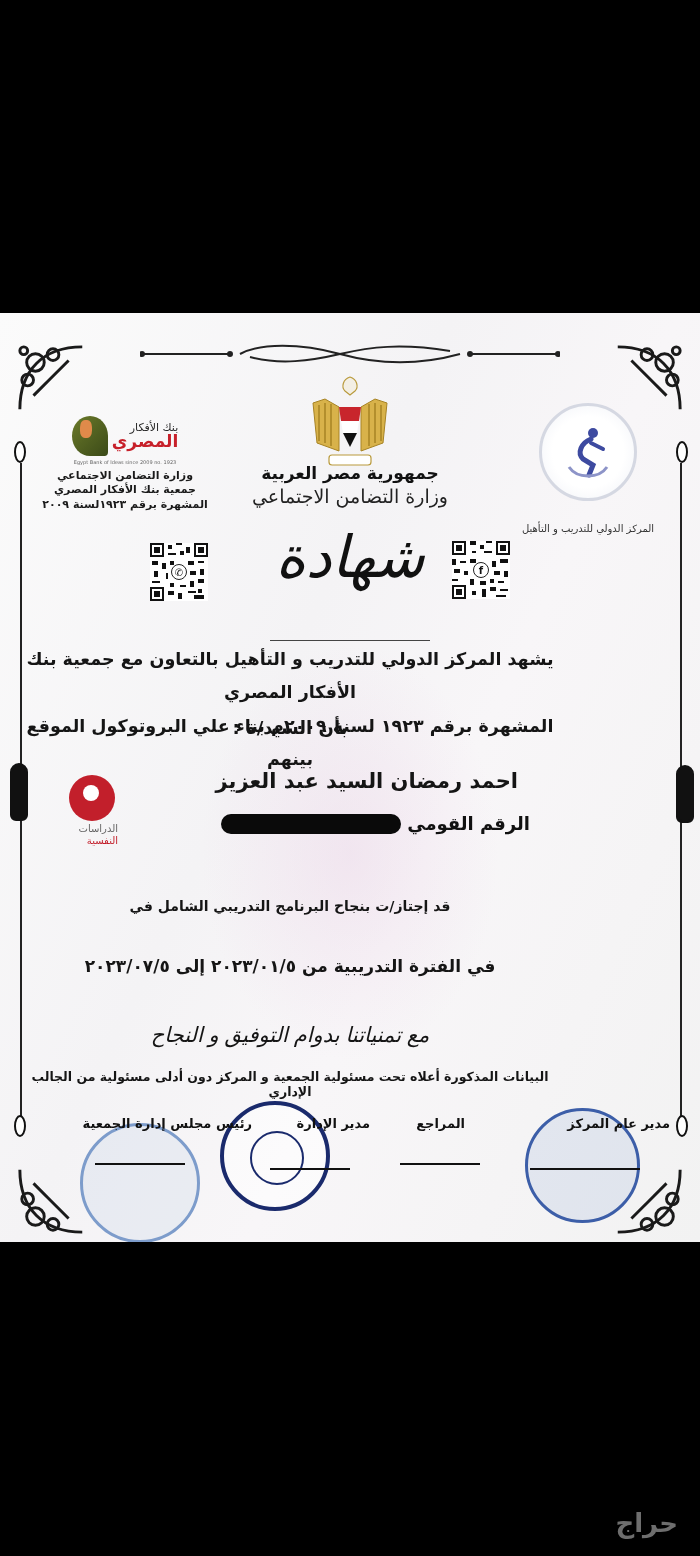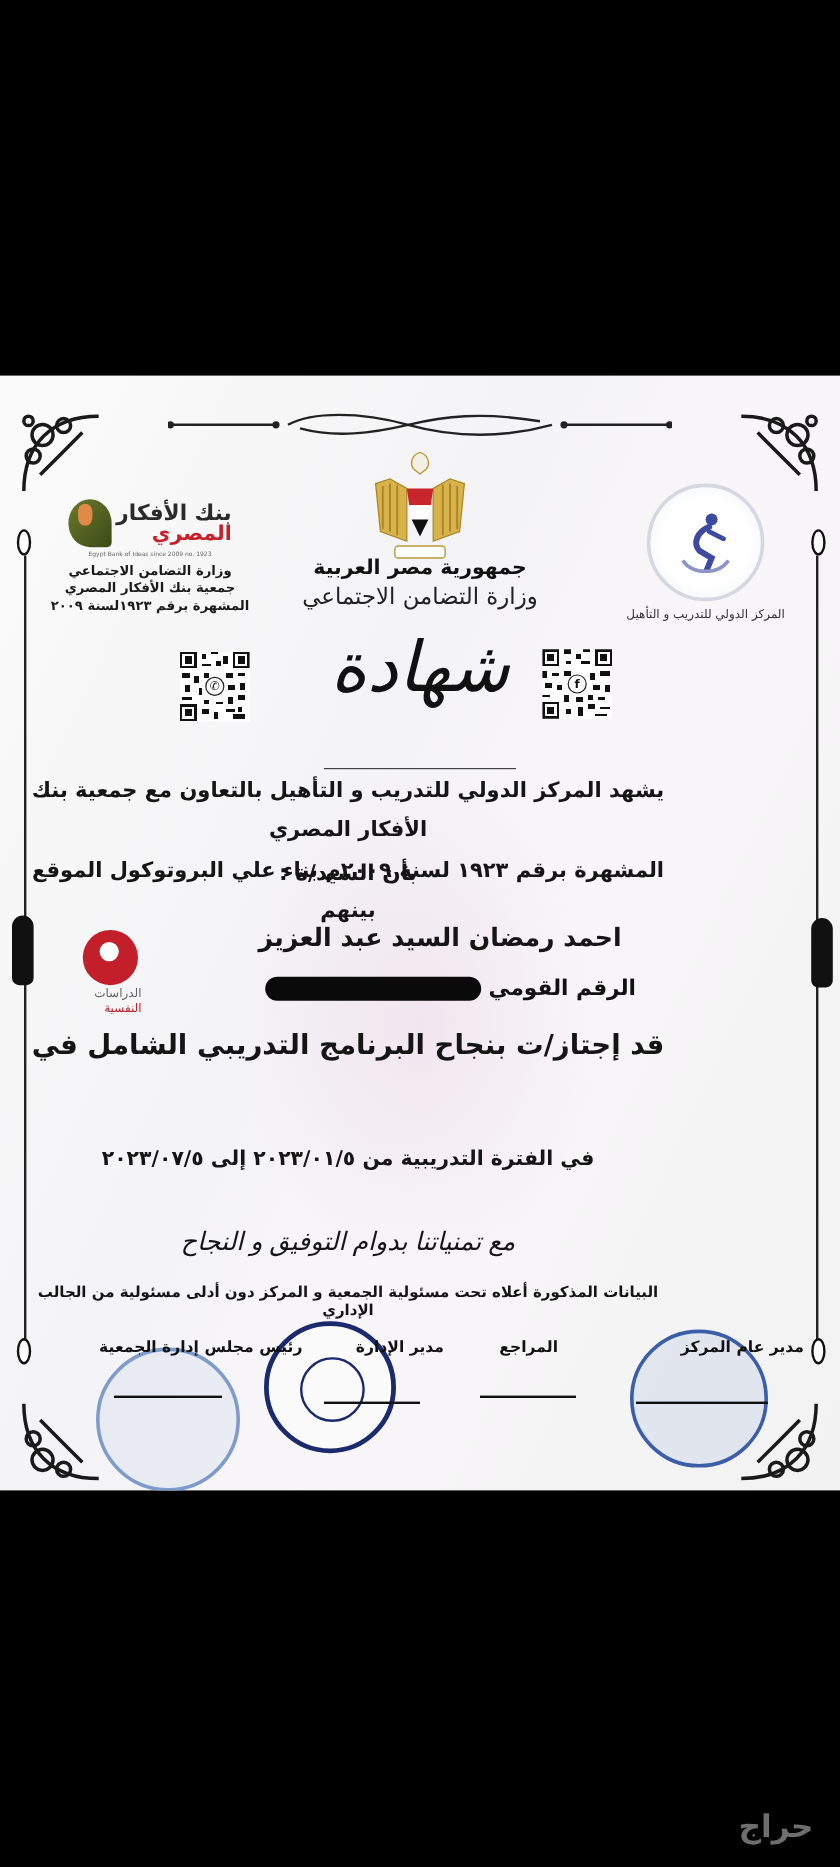--- a/index.html
+++ b/index.html
@@ -36,31 +36,31 @@
   .eagle { position: absolute; left: 305px; top: 60px; width: 90px; height: 100px; }
   .emblem-titles { position: absolute; left: 180px; top: 150px; width: 340px; text-align: center; }
   .emblem-titles .country { font-family: "DejaVu Sans", sans-serif; font-weight: bold; font-size: 17px; color: #111; letter-spacing: 2px; }
   .emblem-titles .ministry { font-family: "DejaVu Serif", serif; font-size: 19px; color: #222; margin-top: 2px; }
 
   .logo-left { position: absolute; left: 40px; top: 100px; width: 170px; text-align: center; }
   .bank-logo { display: flex; align-items: center; justify-content: center; gap: 4px; height: 46px; }
   .bank-head { width: 36px; height: 40px; border-radius: 50% 50% 10% 50%; background: linear-gradient(135deg,#6b7a2a,#3b4a18); position: relative; }
   .bank-head::after { content: ""; position: absolute; left: 8px; top: 4px; width: 12px; height: 18px; border-radius: 40%; background: #e08a4a; }
   .bank-text { text-align: right; line-height: 1; }
-  .bank-text .b1 { font-size: 18px; font-weight: bold; color: #2a2a2a; }
+  .bank-text .b1 { font-size: 11px; font-weight: normal; color: #2a2a2a; }
   .bank-text .b2 { font-size: 17px; font-weight: bold; color: #c7202a; }
   .bank-sub { font-size: 5px; color: #666; }
   .logo-left .lines { margin-top: 4px; font-size: 11px; font-weight: bold; color: #1a1a1a; line-height: 1.3; }
 
   .logo-right { position: absolute; right: 42px; top: 90px; width: 140px; text-align: center; }
   .center-seal { width: 98px; height: 98px; margin: 0 auto; border-radius: 50%;
     border: 3px solid #d5d8e2; background: radial-gradient(circle, #fff 55%, #eef0f6 100%);
     display: flex; align-items: center; justify-content: center; }
   .center-seal .fig { width: 50px; height: 55px; }
-  .logo-right .caption { margin-top: 6px; font-size: 10px; color: #333; }
+  .logo-right .caption { margin-top: 22px; font-size: 10px; color: #333; }
 
   
   .qr { position: absolute; width: 58px; height: 58px; background: #fff; }
   .qr svg { width: 100%; height: 100%; }
   .qr-left { left: 150px; top: 230px; }
   .qr-right { left: 452px; top: 228px; }
   .qr-badge { position: absolute; left: 21px; top: 21px; width: 16px; height: 16px; border-radius: 50%;
     background: #fff; border: 1px solid #222; font-size: 10px; font-weight: bold; display: flex; align-items: center; justify-content: center; color: #111; }
 
   .cert-title { position: absolute; left: 260px; top: 215px; width: 180px; text-align: center;
@@ -74,21 +74,21 @@
   .nid-row { position: absolute; top: 500px; right: 170px; display: flex; align-items: flex-end; gap: 6px; direction: rtl; }
   .nid-label { font-size: 18px; font-weight: bold; color: #111; }
   .nid-redact { width: 180px; height: 20px; background: #0a0a0a; border-radius: 10px; }
 
   .studies-logo { position: absolute; left: 66px; top: 462px; width: 52px; }
   .studies-mark { width: 46px; height: 46px; margin: 0 auto; border-radius: 50%; background: #c21f2b; position: relative; }
   .studies-mark::after { content: ""; position: absolute; left: 14px; top: 10px; width: 16px; height: 16px; border-radius: 50%; background: #fff; }
   .studies-text { font-size: 10px; line-height: 1.2; color: #666; margin-top: 2px; }
   .studies-text .t2 { color: #c21f2b; }
 
-  .p4 { top: 545px; font-size: 23px; }
+  .p4 { top: 585px; font-size: 14px; }
   .p5 { top: 610px; font-size: 15px; }
   .p6 { top: 643px; font-size: 17px; }
   .p7 { top: 710px; font-family: Liberation Sans, sans-serif; font-style: italic; font-weight: normal; font-size: 21px; }
   .p8 { top: 756px; font-size: 12.5px; }
 
   .sign-labels { position: absolute; top: 803px; left: 40px; width: 630px; height: 20px; }
   .sign-label { position: absolute; font-size: 13px; font-weight: bold; color: #111; white-space: nowrap; }
   .sl-1 { right: 0px; }
   .sl-2 { right: 205px; }
   .sl-3 { right: 300px; }

